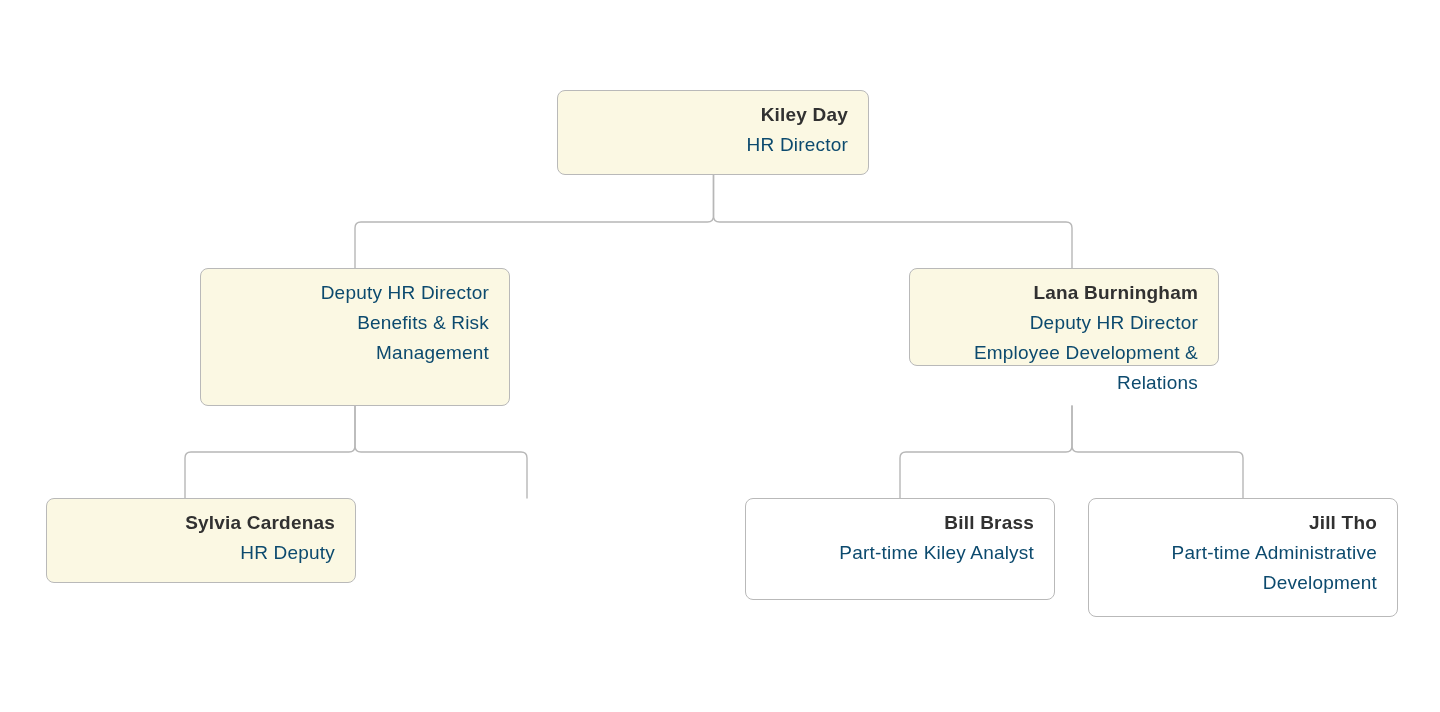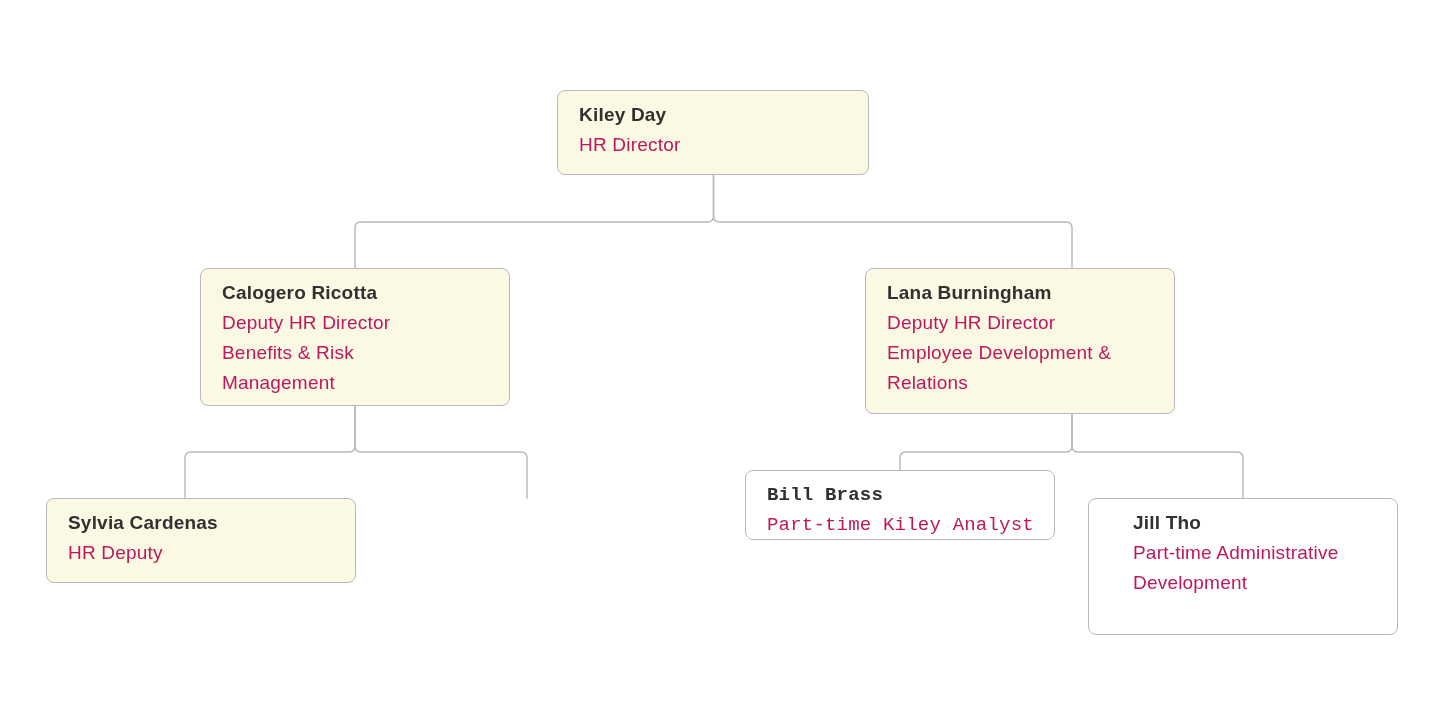--- a/index.html
+++ b/index.html
@@ -6,20 +6,21 @@
   html, body {
     width: 1440px; height: 712px;
     background: #ffffff;
     overflow: hidden;
     font-family: "Liberation Sans", "DejaVu Sans", sans-serif;
   }
   .canvas {
     position: relative;
     width: 1440px; height: 712px;
     background: #ffffff;
+    text-align: right;
   }
   .connectors {
     position: absolute;
     left: 0; top: 0;
     width: 1440px; height: 712px;
     pointer-events: none;
   }
   .connectors path {
     fill: none;
     stroke: #b7b7b7;
@@ -39,33 +40,33 @@
     font-size: 19px;
     font-weight: 700;
     color: #313131;
     line-height: 30px;
     letter-spacing: 0.2px;
     white-space: nowrap;
   }
   .node .title-line {
     font-size: 19px;
     font-weight: 400;
-    color: #be185d;
+    color: #0c4a6e;
     line-height: 30px;
     letter-spacing: 0.2px;
     white-space: nowrap;
   }
   
   .n-kiley    { left: 557px;  top: 90px;  width: 312px; height: 85px;  }
   .n-calogero { left: 200px;  top: 268px; width: 310px; height: 138px; }
-  .n-lana     { left: 865px;  top: 268px; width: 310px; height: 146px; }
+  .n-lana     { left: 909px;  top: 268px; width: 310px; height: 98px; }
   .n-sylvia   { left: 46px;   top: 498px; width: 310px; height: 85px;  }
   .n-vacant   { left: 372px;  top: 498px; width: 310px; height: 85px;  }
-  .n-bill     { left: 745px;  top: 470px; width: 310px; height: 70px; font-family: Liberation Mono, monospace;  }
-  .n-jill     { left: 1088px; top: 498px; width: 310px; height: 137px; padding-left: 44px; }
+  .n-bill     { left: 745px;  top: 498px; width: 310px; height: 102px;  }
+  .n-jill     { left: 1088px; top: 498px; width: 310px; height: 119px; padding-left: 44px; }
 </style>
 </head>
 <body>
 
 <div class="canvas">
 
   <svg class="connectors" viewBox="0 0 1440 712" xmlns="http://www.w3.org/2000/svg" aria-hidden="true">
     <path d="M 713.5 175 V 216 Q 713.5 222 707.5 222 H 361 Q 355 222 355 228 V 268"></path>
     <path d="M 713.5 175 V 216 Q 713.5 222 719.5 222 H 1066 Q 1072 222 1072 228 V 268"></path>
     <path d="M 355 406 V 446 Q 355 452 349 452 H 191 Q 185 452 185 458 V 498"></path>
@@ -73,21 +74,20 @@
     <path d="M 1072 406 V 446 Q 1072 452 1066 452 H 906 Q 900 452 900 458 V 498"></path>
     <path d="M 1072 406 V 446 Q 1072 452 1078 452 H 1237 Q 1243 452 1243 458 V 498"></path>
   </svg>
 
   <div class="node highlight n-kiley">
     <div class="name">Kiley Day</div>
     <div class="title-line">HR Director</div>
   </div>
 
   <div class="node highlight n-calogero">
-    <div class="name">Calogero Ricotta</div>
     <div class="title-line">Deputy HR Director</div>
     <div class="title-line">Benefits &amp; Risk</div>
     <div class="title-line">Management</div>
   </div>
 
   <div class="node highlight n-lana">
     <div class="name">Lana Burningham</div>
     <div class="title-line">Deputy HR Director</div>
     <div class="title-line">Employee Development &amp;</div>
     <div class="title-line">Relations</div>

